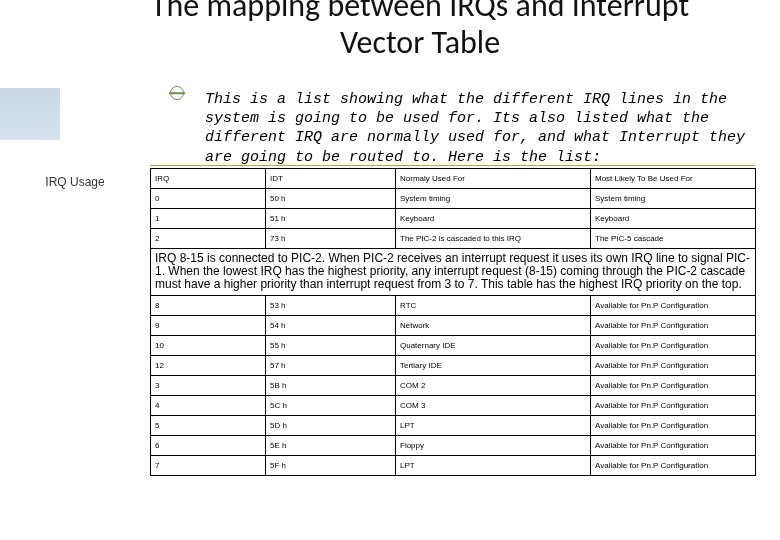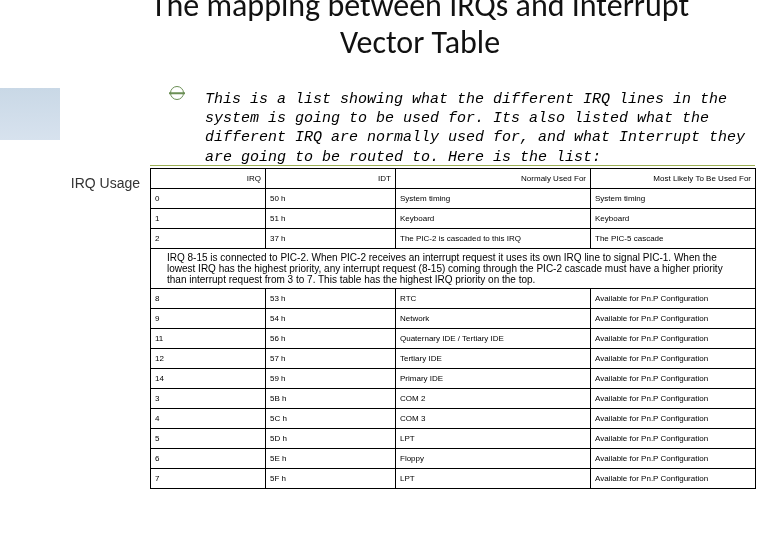--- a/index.html
+++ b/index.html
@@ -27,24 +27,24 @@
     color: #111;
     text-align: center;
     line-height: 1.15;
     font-family: "Gill Sans", "Gill Sans MT", Calibri, sans-serif;
   }
   .sidebar-label {
     position: absolute;
     left: 10px;
     top: 175px;
     width: 130px;
-    font-size: 14px;
+    font-size: 12px;
     font-family: Arial, sans-serif;
     color: #333;
-    text-align: right;
+    text-align: center;
   }
   .intro {
     position: absolute;
     left: 205px;
     top: 90px;
     width: 545px;
     font-size: 15px;
     font-family: "Courier New", monospace;
     color: #000;
     line-height: 1.28;
@@ -94,31 +94,31 @@
     padding: 3px 4px;
     text-align: left;
     vertical-align: middle;
     height: 13px;
     overflow: hidden;
     white-space: nowrap;
     text-overflow: clip;
   }
   .irq-table th {
     font-weight: 400;
-    text-align: right;
+    text-align: left;
   }
   .irq-table col.c0 { width: 115px; }
   .irq-table col.c1 { width: 130px; }
   .irq-table col.c2 { width: 195px; }
   .irq-table col.c3 { width: 165px; }
   .irq-table td.note {
     white-space: normal;
     line-height: 1.1;
-    font-size: 10px;
-    padding: 3px 16px;
+    font-size: 12px;
+    padding: 3px 4px;
     height: 24px;
   }
   .bg-accent {
     position: absolute;
     left: 0;
     top: 88px;
     width: 60px;
     height: 52px;
     background: linear-gradient(180deg,#c9d8e6 0%, #d7e2ee 100%);
   }
@@ -161,58 +161,52 @@
           <td>System timing</td>
         </tr>
         <tr>
           <td>1</td>
           <td>51 h</td>
           <td>Keyboard</td>
           <td>Keyboard</td>
         </tr>
         <tr>
           <td>2</td>
-          <td>37 h</td>
+          <td>73 h</td>
           <td>The PIC-2 is cascaded to this IRQ</td>
           <td>The PIC-5 cascade</td>
         </tr>
         <tr>
           <td colspan="4" class="note">IRQ 8-15 is connected to PIC-2. When PIC-2 receives an interrupt request it uses its own IRQ line to signal PIC-1. When the lowest IRQ has the highest priority, any interrupt request (8-15) coming through the PIC-2 cascade must have a higher priority than interrupt request from 3 to 7. This table has the highest IRQ priority on the top.</td>
         </tr>
         <tr>
           <td>8</td>
           <td>53 h</td>
           <td>RTC</td>
           <td>Available for Pn.P Configuration</td>
         </tr>
         <tr>
           <td>9</td>
           <td>54 h</td>
           <td>Network</td>
           <td>Available for Pn.P Configuration</td>
         </tr>
         <tr>
-          <td>11</td>
-          <td>56 h</td>
-          <td>Quaternary IDE / Tertiary IDE</td>
+          <td>10</td>
+          <td>55 h</td>
+          <td>Quaternary IDE</td>
           <td>Available for Pn.P Configuration</td>
         </tr>
         <tr>
           <td>12</td>
           <td>57 h</td>
           <td>Tertiary IDE</td>
           <td>Available for Pn.P Configuration</td>
         </tr>
         <tr>
-          <td>14</td>
-          <td>59 h</td>
-          <td>Primary IDE</td>
-          <td>Available for Pn.P Configuration</td>
-        </tr>
-        <tr>
           <td>3</td>
           <td>5B h</td>
           <td>COM 2</td>
           <td>Available for Pn.P Configuration</td>
         </tr>
         <tr>
           <td>4</td>
           <td>5C h</td>
           <td>COM 3</td>
           <td>Available for Pn.P Configuration</td>

